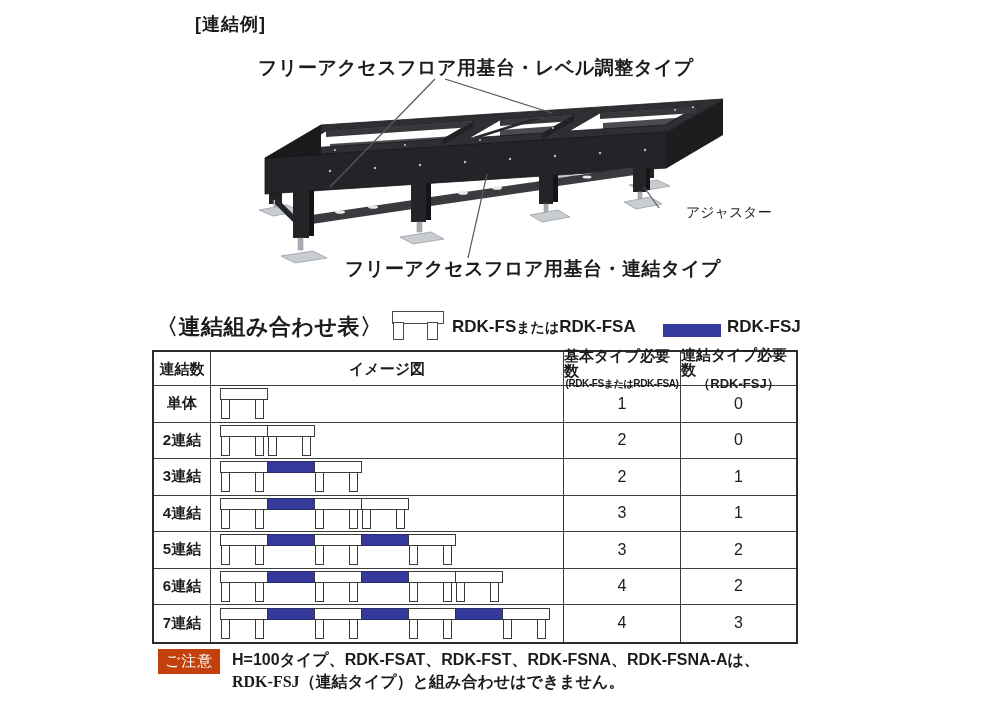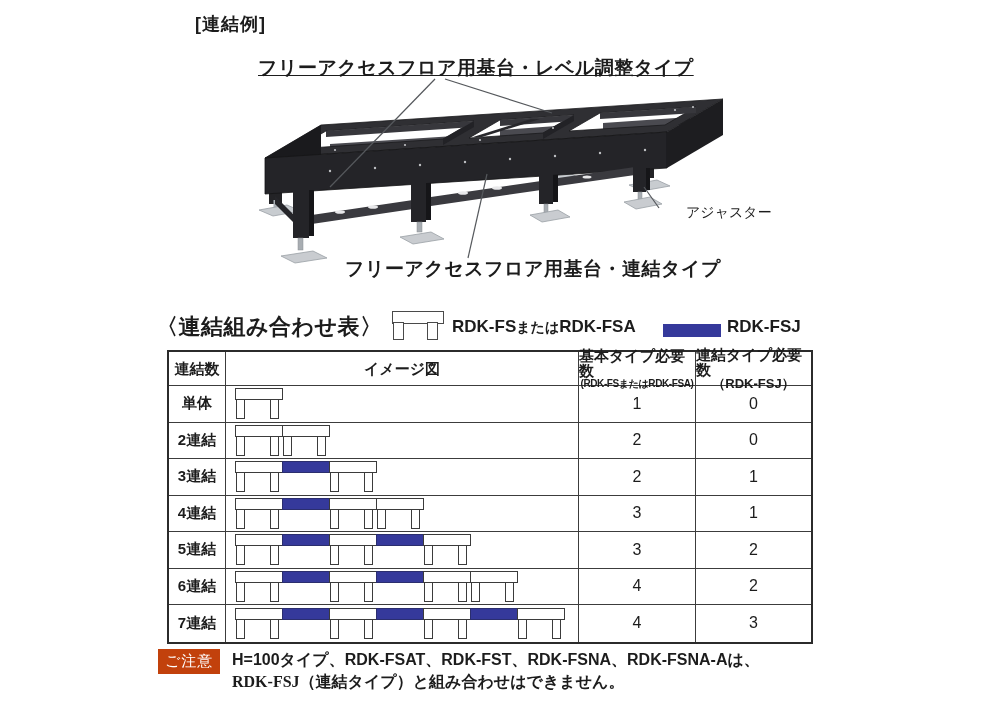--- a/index.html
+++ b/index.html
@@ -3,37 +3,37 @@
 <meta charset="utf-8">
 <style>
   html,body{margin:0;padding:0;background:#fff;}
   .page{
     position:relative;width:981px;height:712px;background:#ffffff;overflow:hidden;
     font-family:"Liberation Sans","DejaVu Sans",sans-serif;color:#1c1c1c;
   }
   .abs{position:absolute;}
   
   .example-label{left:195px;top:12px;font-size:18px;font-weight:600;letter-spacing:1px;}
-  .label-top{left:258px;top:55px;font-size:19px;font-weight:600;letter-spacing:.5px;text-decoration:underline;}
+  .label-top{left:258px;top:55px;font-size:19px;font-weight:600;letter-spacing:.5px;}
   .label-bottom{left:345px;top:256px;font-size:19px;font-weight:600;letter-spacing:.5px;}
   .label-adjuster{left:654px;top:204px;font-size:14px;font-weight:400;margin-left:32px;}
   
   .combo-title{left:156px;top:312px;font-size:22px;font-weight:600;letter-spacing:.5px;}
   .legend-unit{left:392px;top:311px;width:54px;height:30px;}
   .legend-unit .bar{position:absolute;left:0;top:0;width:52px;height:13px;background:#fff;border:1.5px solid #4a4a4a;box-sizing:border-box;}
   .legend-unit .leg{position:absolute;top:11px;width:11px;height:18px;background:#fff;border:1.5px solid #4a4a4a;box-sizing:border-box;}
   .legend-unit .leg.l{left:1px;}
   .legend-unit .leg.r{left:35px;}
   .legend-base-label{left:452px;top:317px;font-size:17px;font-weight:700;}
   .legend-base-label .conj{font-size:14px;font-weight:600;}
   .legend-swatch{left:663px;top:324px;width:58px;height:13px;}
   .legend-joint-label{left:727px;top:317px;font-size:17px;font-weight:700;}
   
   .combo-table{
-    left:167px;top:350px;
+    left:152px;top:350px;
     display:grid;
     grid-template-columns:57px 353px 117px 115px;
     grid-template-rows:34px;
     grid-auto-rows:36.5px;
     border:2px solid #2b2b2b;
     background:#fff;
   }
   .cell{border-right:1px solid #3c3c3c;border-bottom:1px solid #3c3c3c;display:flex;align-items:center;justify-content:center;box-sizing:border-box;}
   .cell:nth-child(4n){border-right:none;}
   .combo-table > .cell:nth-last-child(-n+4){border-bottom:none;}

